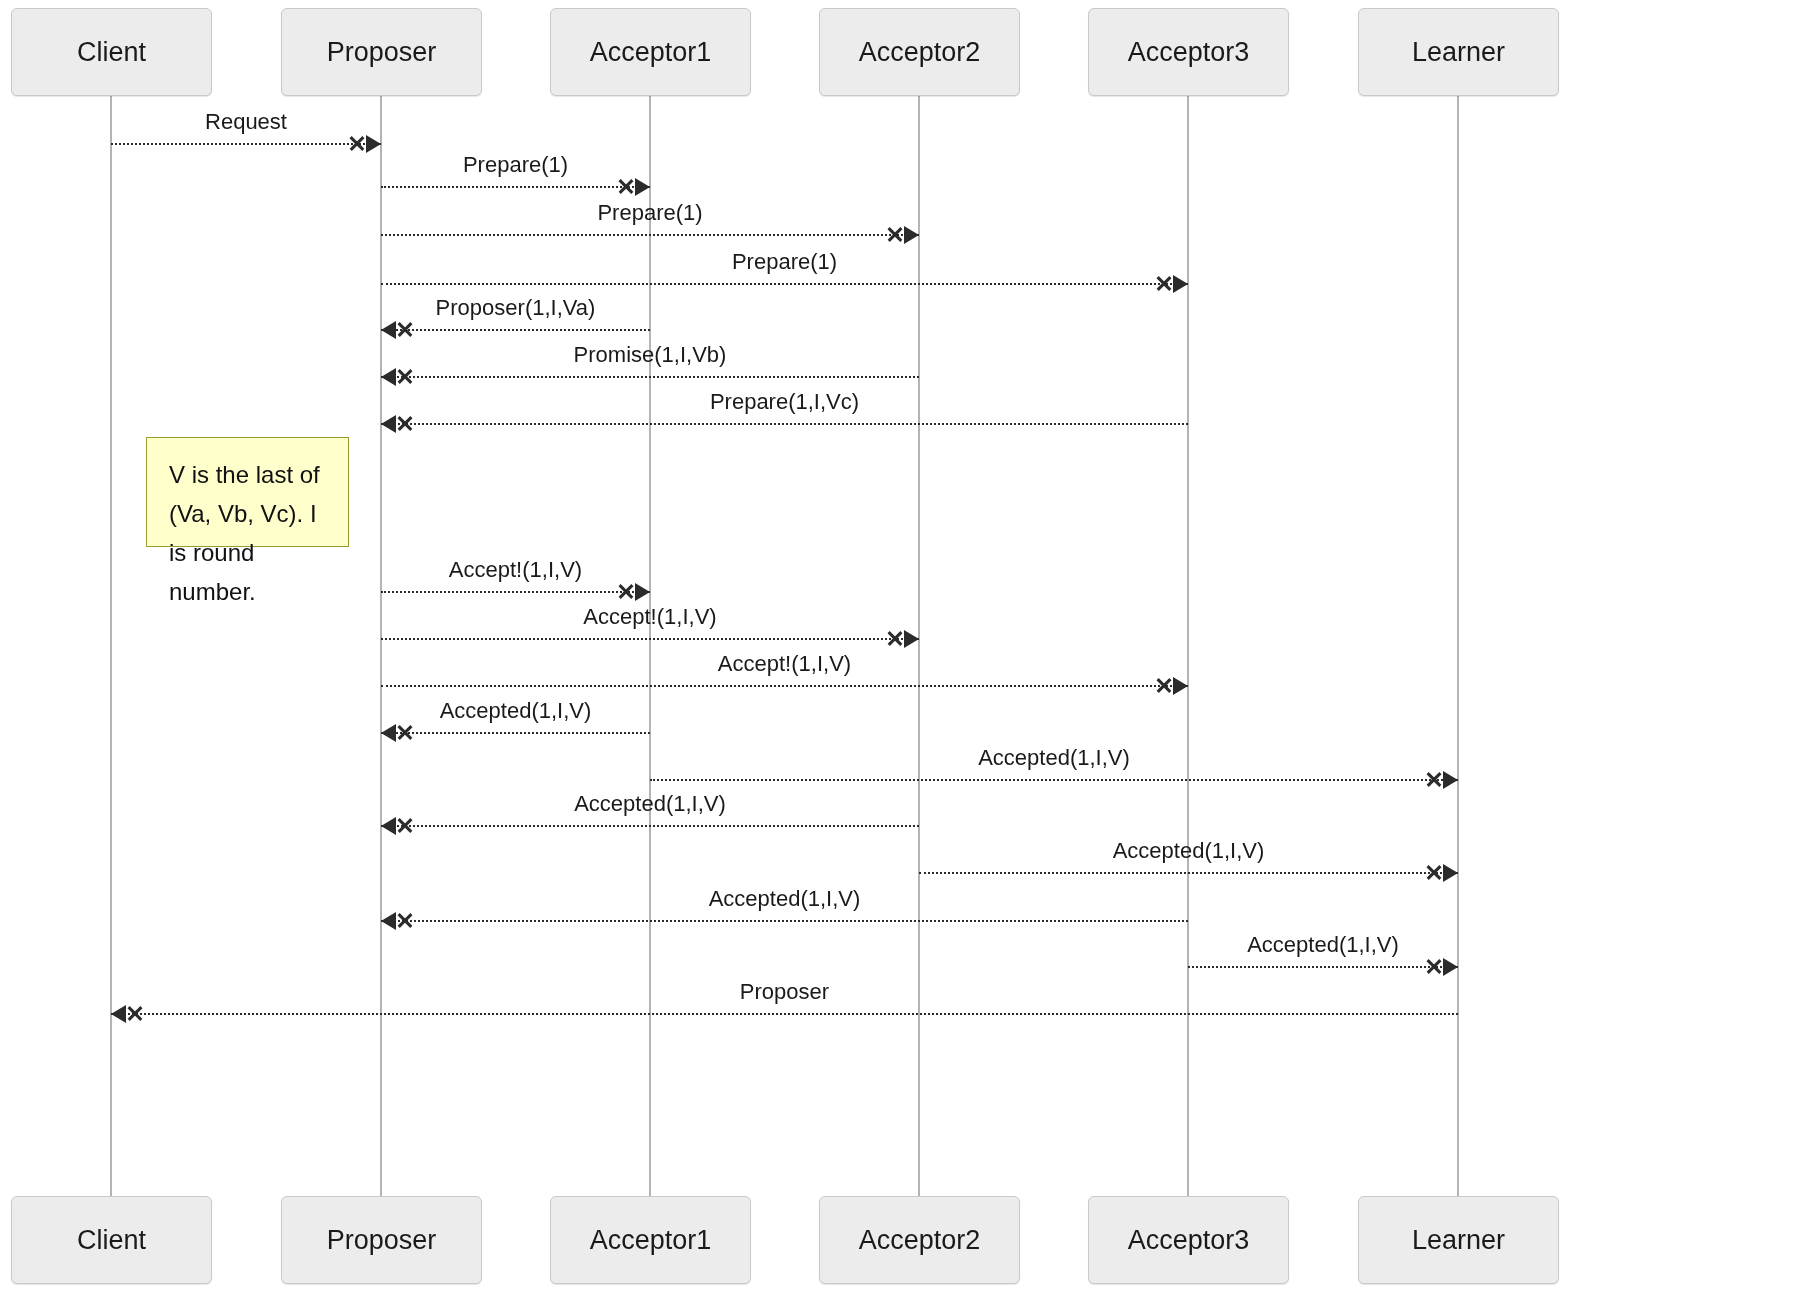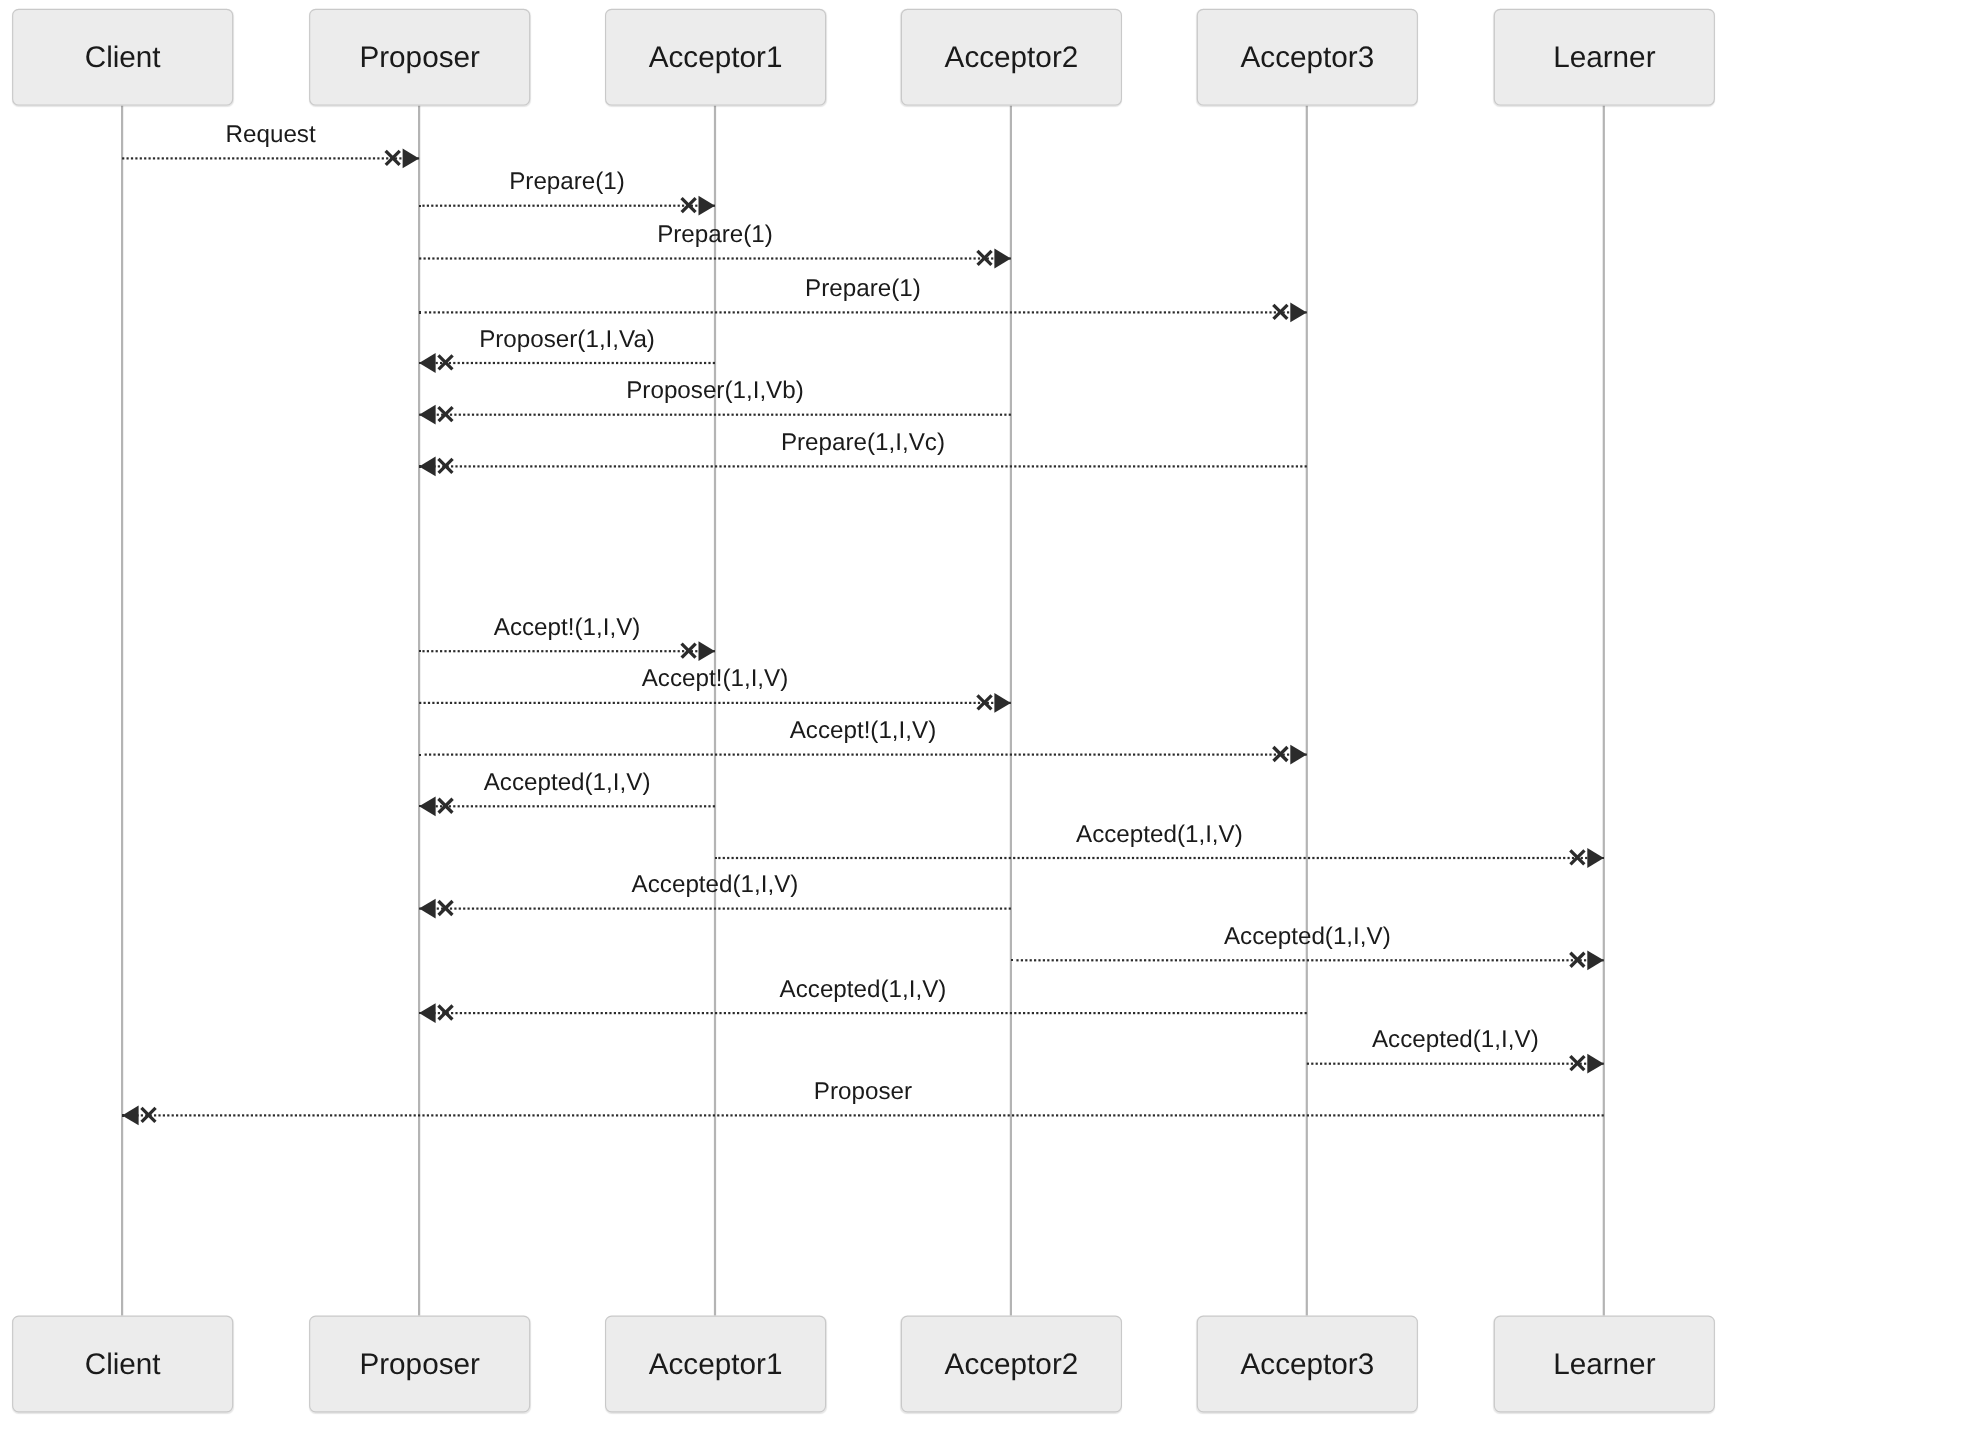--- a/index.html
+++ b/index.html
@@ -169,21 +169,21 @@
     <div style="position: absolute; left: 0px; top: 0px; width: 0px; height: 0px;">
       <div class="msg-line" style="left: 381px; top: 329px; width: 269px;"></div>
       <div class="arrow-head left" style="top: 321px; left: 381px;"></div>
       <div class="x-marker" style="top: 320px; left: 396px;"></div>
       <div class="msg-label" style="left: 515.5px; top: 297px;">Proposer(1,I,Va)</div>
     </div>
     <div style="position: absolute; left: 0px; top: 0px; width: 0px; height: 0px;">
       <div class="msg-line" style="left: 381px; top: 376px; width: 538px;"></div>
       <div class="arrow-head left" style="top: 368px; left: 381px;"></div>
       <div class="x-marker" style="top: 367px; left: 396px;"></div>
-      <div class="msg-label" style="left: 650px; top: 344px;">Proposer(1,I,Vb)</div>
+      <div class="msg-label" style="left: 650px; top: 344px;">Promise(1,I,Vb)</div>
     </div>
     <div style="position: absolute; left: 0px; top: 0px; width: 0px; height: 0px;">
       <div class="msg-line" style="left: 381px; top: 423px; width: 807px;"></div>
       <div class="arrow-head left" style="top: 415px; left: 381px;"></div>
       <div class="x-marker" style="top: 414px; left: 396px;"></div>
       <div class="msg-label" style="left: 784.5px; top: 391px;">Prepare(1,I,Vc)</div>
     </div>
     <div style="position: absolute; left: 0px; top: 0px; width: 0px; height: 0px;">
       <div class="msg-line" style="left: 381px; top: 591px; width: 269px;"></div>
       <div class="arrow-head right" style="top: 583px; left: 635px;"></div>
@@ -237,13 +237,14 @@
       <div class="arrow-head right" style="top: 958px; left: 1443px;"></div>
       <div class="x-marker" style="top: 957px; left: 1425px;"></div>
       <div class="msg-label" style="left: 1323px; top: 934px;">Accepted(1,I,V)</div>
     </div>
     <div style="position: absolute; left: 0px; top: 0px; width: 0px; height: 0px;">
       <div class="msg-line" style="left: 111px; top: 1013px; width: 1347px;"></div>
       <div class="arrow-head left" style="top: 1005px; left: 111px;"></div>
       <div class="x-marker" style="top: 1004px; left: 126px;"></div>
       <div class="msg-label" style="left: 784.5px; top: 981px;">Proposer</div>
     </div>
+    <div class="note-box" style="left: 146px; top: 437px; width: 203px; height: 110px;">V is the last of (Va, Vb, Vc). I is round number.</div>
   </div>
 
 </body></html>

